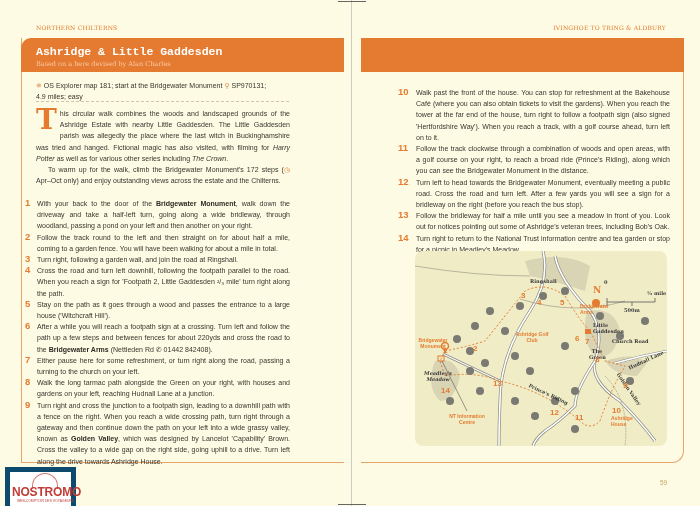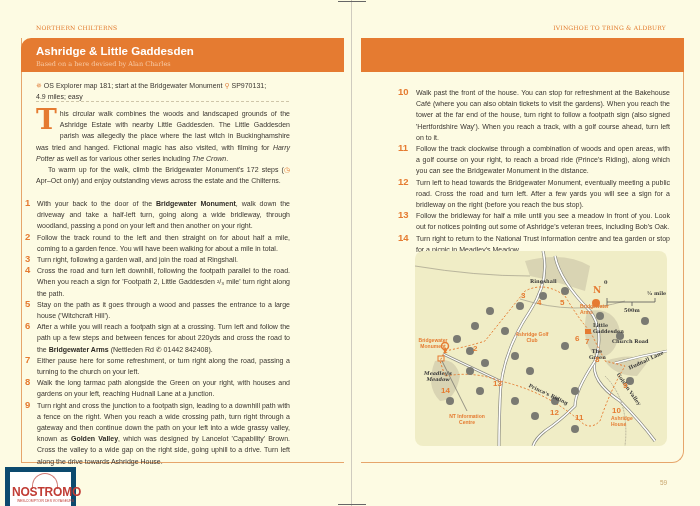--- a/index.html
+++ b/index.html
@@ -9,21 +9,21 @@
   .crop-top { position: absolute; left: 338px; top: 1px; width: 28px; height: 1px; background: #666; }
   .crop-bot { position: absolute; left: 338px; top: 504px; width: 28px; height: 1px; background: #666; }
   .running-head { position: absolute; top: 24px; font-family: "DejaVu Serif", serif; font-size: 6px; color: #e27a2e; letter-spacing: 0.2px; }
   .rh-left { left: 36px; }
   .rh-right { right: 34px; }
 
   
   .panel-left { position: absolute; left: 21px; top: 38px; width: 323px; height: 425px;
     border-left: 1px solid #e6a56b; border-bottom: 1px solid #e6a56b; border-radius: 0 0 0 0; }
   .title-bar { position: absolute; left: 21px; top: 38px; width: 323px; height: 34px; background: #e57b31; border-radius: 10px 0 0 0; }
-  .title { position: absolute; left: 36px; top: 45px; font-family: Liberation Sans, sans-serif; font-weight: bold; font-size: 11.5px; color: #fff; }
+  .title { position: absolute; left: 36px; top: 45px; font-family: Liberation Mono, monospace; font-weight: bold; font-size: 11.5px; color: #fff; }
   .subtitle { position: absolute; left: 36px; top: 60px; font-family: "DejaVu Serif", serif; font-size: 6.5px; color: #f7c9a4; }
   .meta { position: absolute; left: 36px; top: 80px; width: 260px; font-size: 7px; line-height: 11px; color: #3a3530; }
   .meta .ic { color: #e2894a; }
   .dash { position: absolute; left: 36px; top: 101px; width: 253px; border-top: 1px dashed #cfc6a9; }
   .intro { position: absolute; left: 36px; top: 108px; width: 254px; font-size: 7px; line-height: 11.2px; text-align: justify; }
   .dropcap { float: left; font-family: "DejaVu Serif", serif; font-weight: bold; font-size: 28px; line-height: 22px; color: #e57b31; margin: 1px 3px 0 0; }
   .intro p { margin: 0; }
   .indent { text-indent: 12px; }
   .steps { position: absolute; top: 0; font-size: 7px; line-height: 11.2px; }
   .step { position: relative; padding-left: 12px; text-align: justify; }

